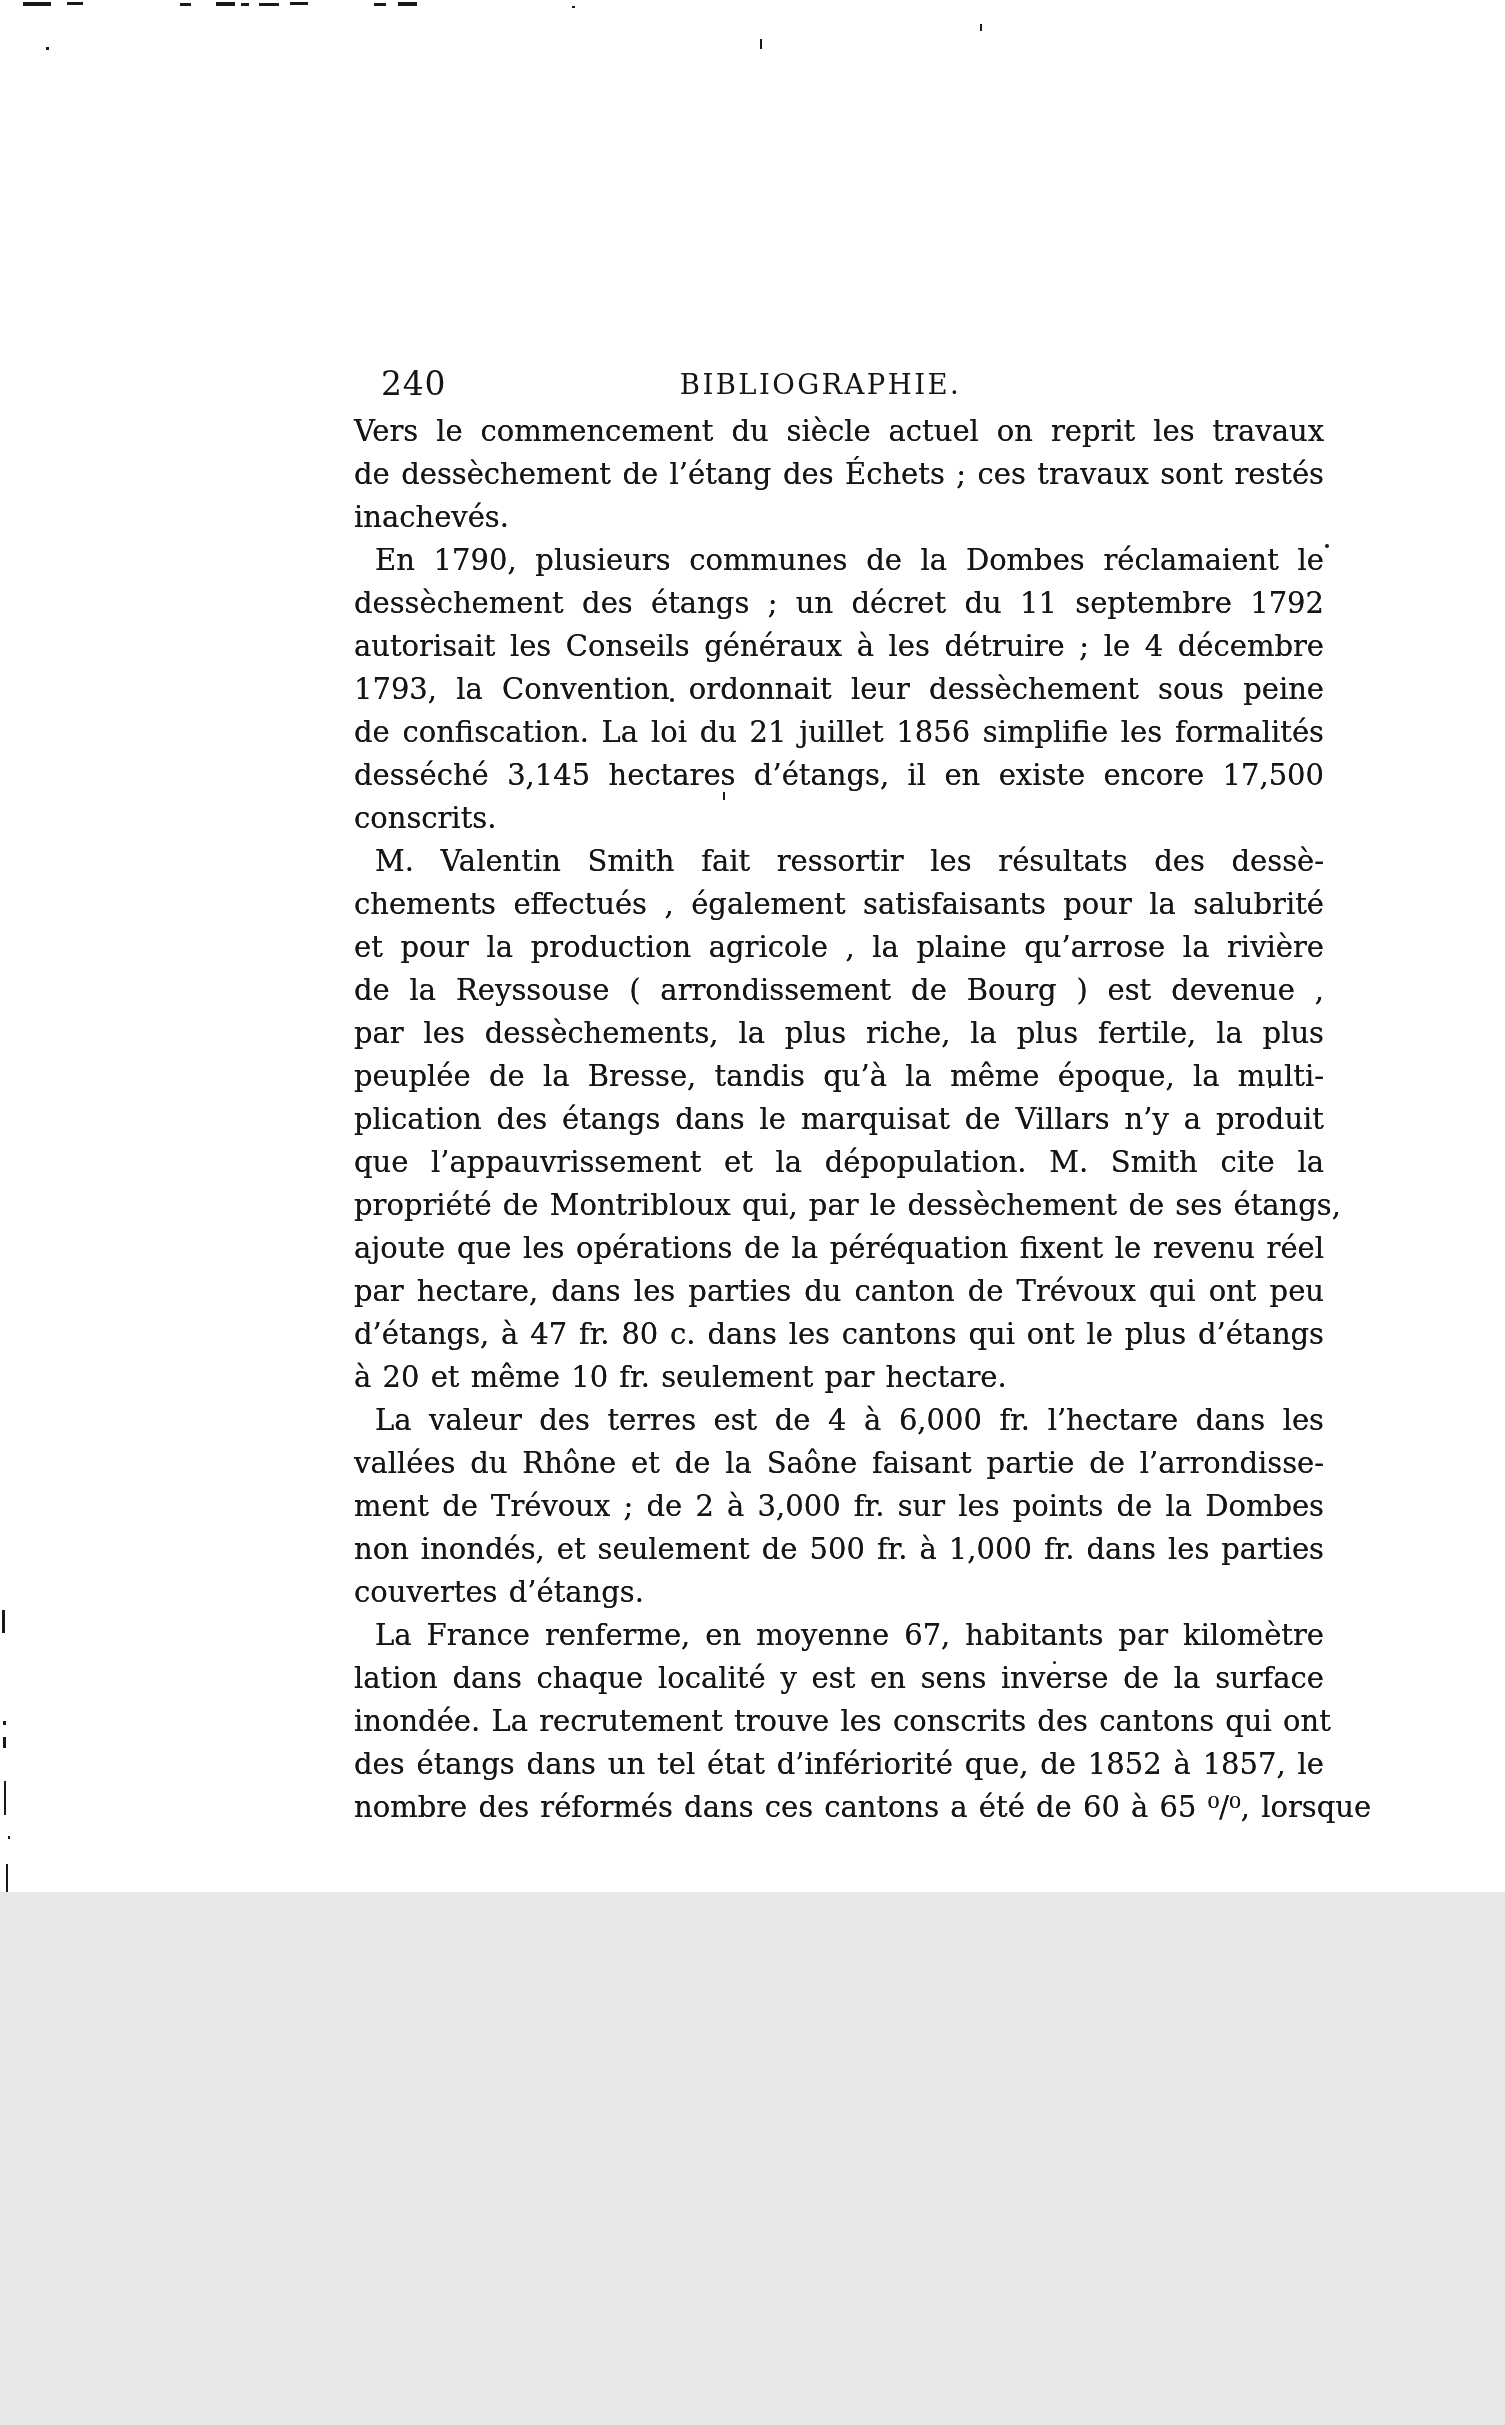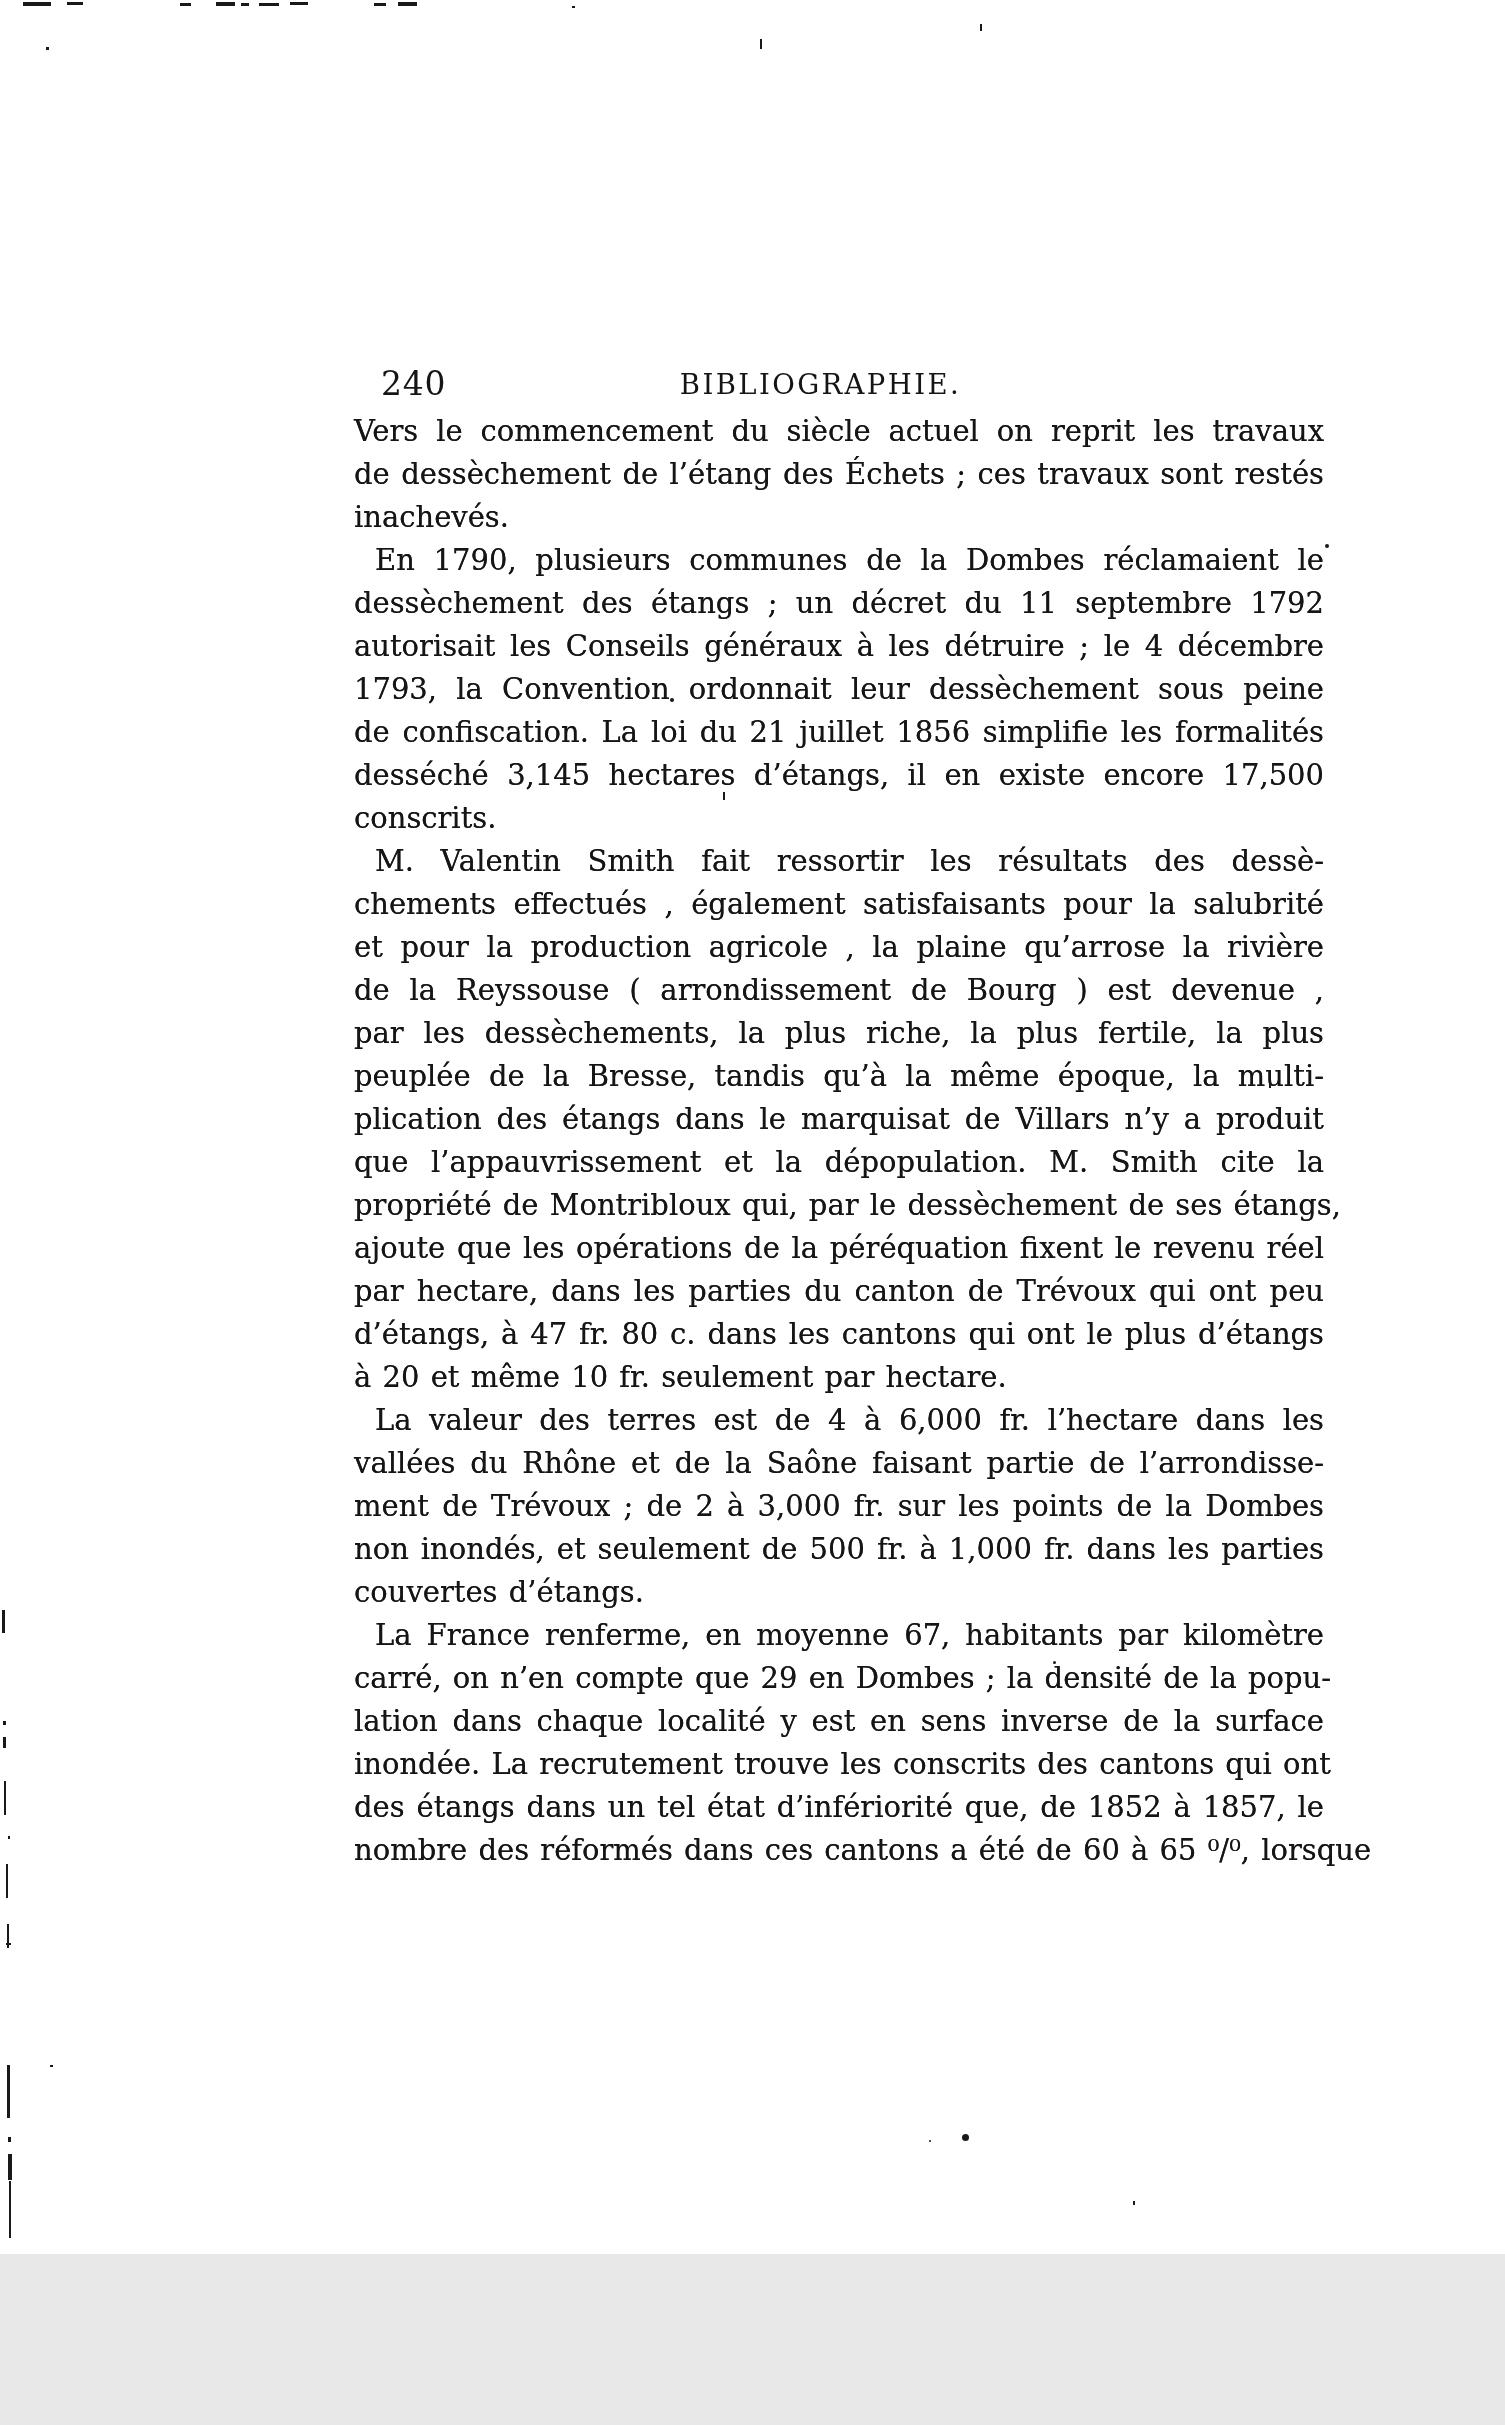--- a/index.html
+++ b/index.html
@@ -1,19 +1,19 @@
 <!DOCTYPE html>
 <html style="font-size:13px"><head>
 <meta charset="utf-8">
 <style>
   html, body { margin: 0; padding: 0; background: #e8e8e8; }
   .page {
     position: relative;
     width: 1505px;
-    height: 2254px;
+    height: 1892px;
     background: #ffffff;
     overflow: hidden;
     font-family: "DejaVu Serif", "Liberation Serif", serif;
     color: #151515;
   }
   .header {
     position: absolute;
     left: 354px;
     top: 364px;
     width: 970px;
@@ -98,21 +98,20 @@
     <div class="ln">d’étangs, à 47 fr. 80 c. dans les cantons qui ont le plus d’étangs</div>
     <div class="ln ln-last">à 20 et même 10 fr. seulement par hectare.</div>
 
     <div class="ln ln-indent">La valeur des terres est de 4 à 6,000 fr. l’hectare dans les</div>
     <div class="ln">vallées du Rhône et de la Saône faisant partie de l’arrondisse-</div>
     <div class="ln">ment de Trévoux ; de 2 à 3,000 fr. sur les points de la Dombes</div>
     <div class="ln">non inondés, et seulement de 500 fr. à 1,000 fr. dans les parties</div>
     <div class="ln ln-last">couvertes d’étangs.</div>
 
     <div class="ln ln-indent">La France renferme, en moyenne 67, habitants par kilomètre</div>
-    <div class="ln">carré, on n’en compte que 29 en Dombes ; la densité de la popu-</div>
     <div class="ln">lation dans chaque localité y est en sens inverse de la surface</div>
     <div class="ln">inondée. La recrutement trouve les conscrits des cantons qui ont</div>
     <div class="ln">des étangs dans un tel état d’infériorité que, de 1852 à 1857, le</div>
     <div class="ln">nombre des réformés dans ces cantons a été de 60 à 65 ⁰/⁰, lorsque</div>
   </div>
 
   <span class="art" style="left:23px;top:2.4px;width:27.5px;height:3.2px"></span>
   <span class="art" style="left:67px;top:2.4px;width:16px;height:2.4px"></span>
   <span class="art" style="left:180px;top:3.2px;width:10.5px;height:2.4px"></span>
   <span class="art" style="left:216px;top:2.4px;width:18.6px;height:3.2px"></span>

